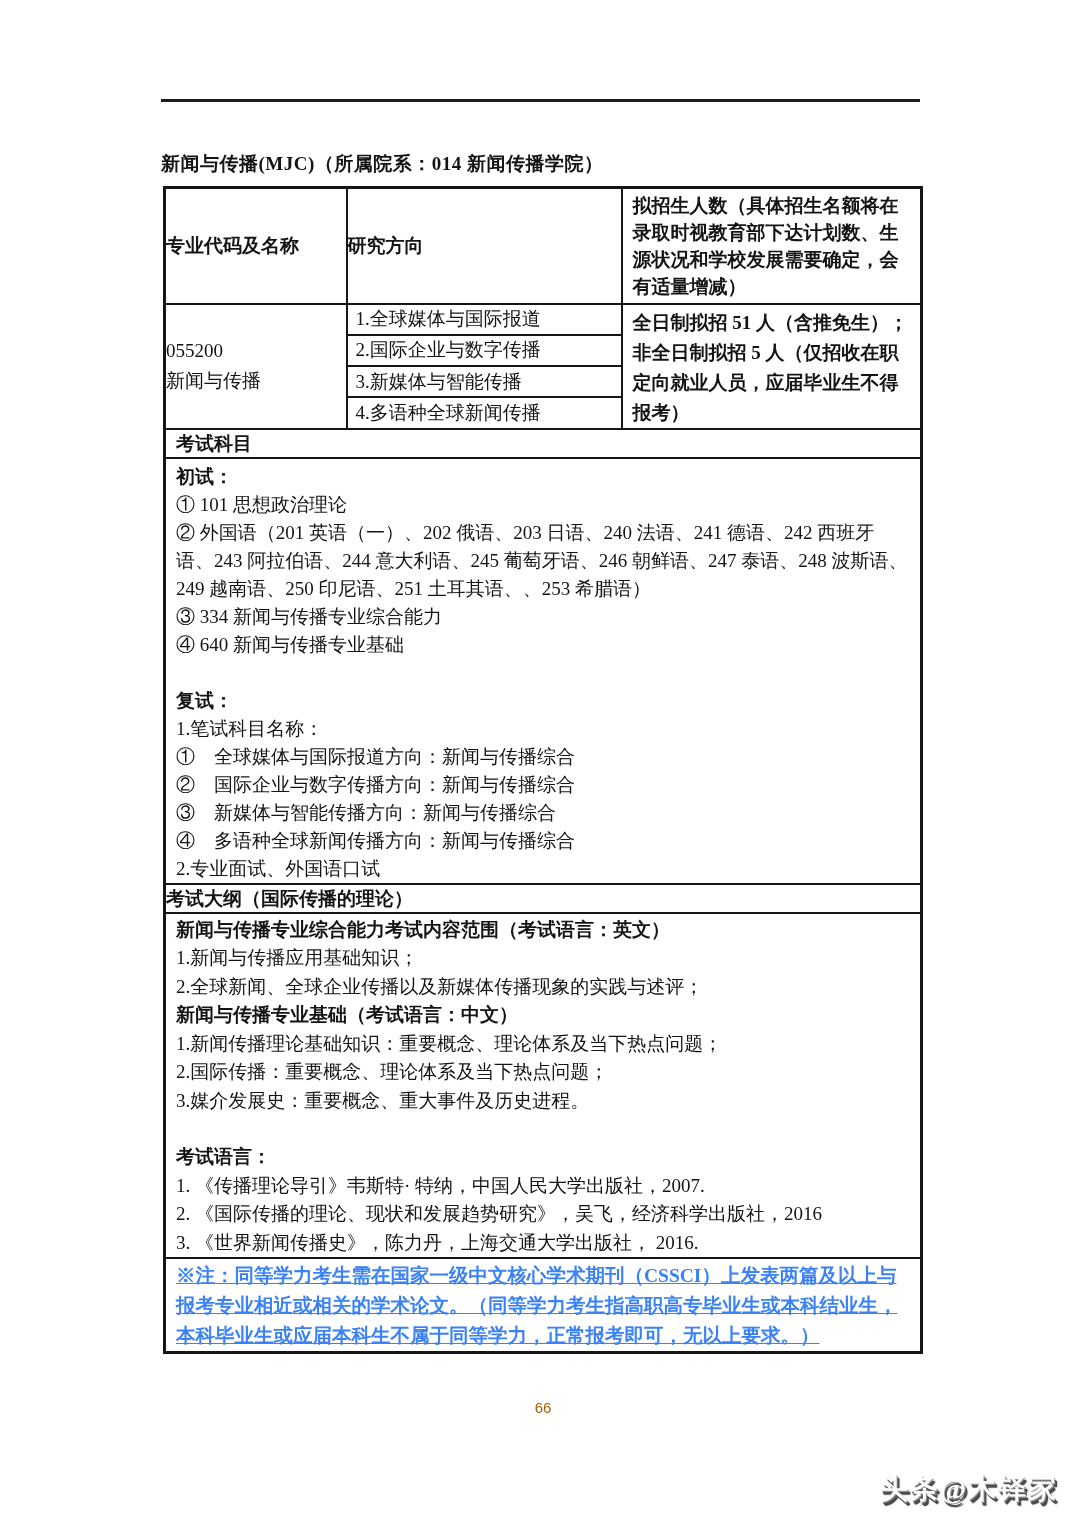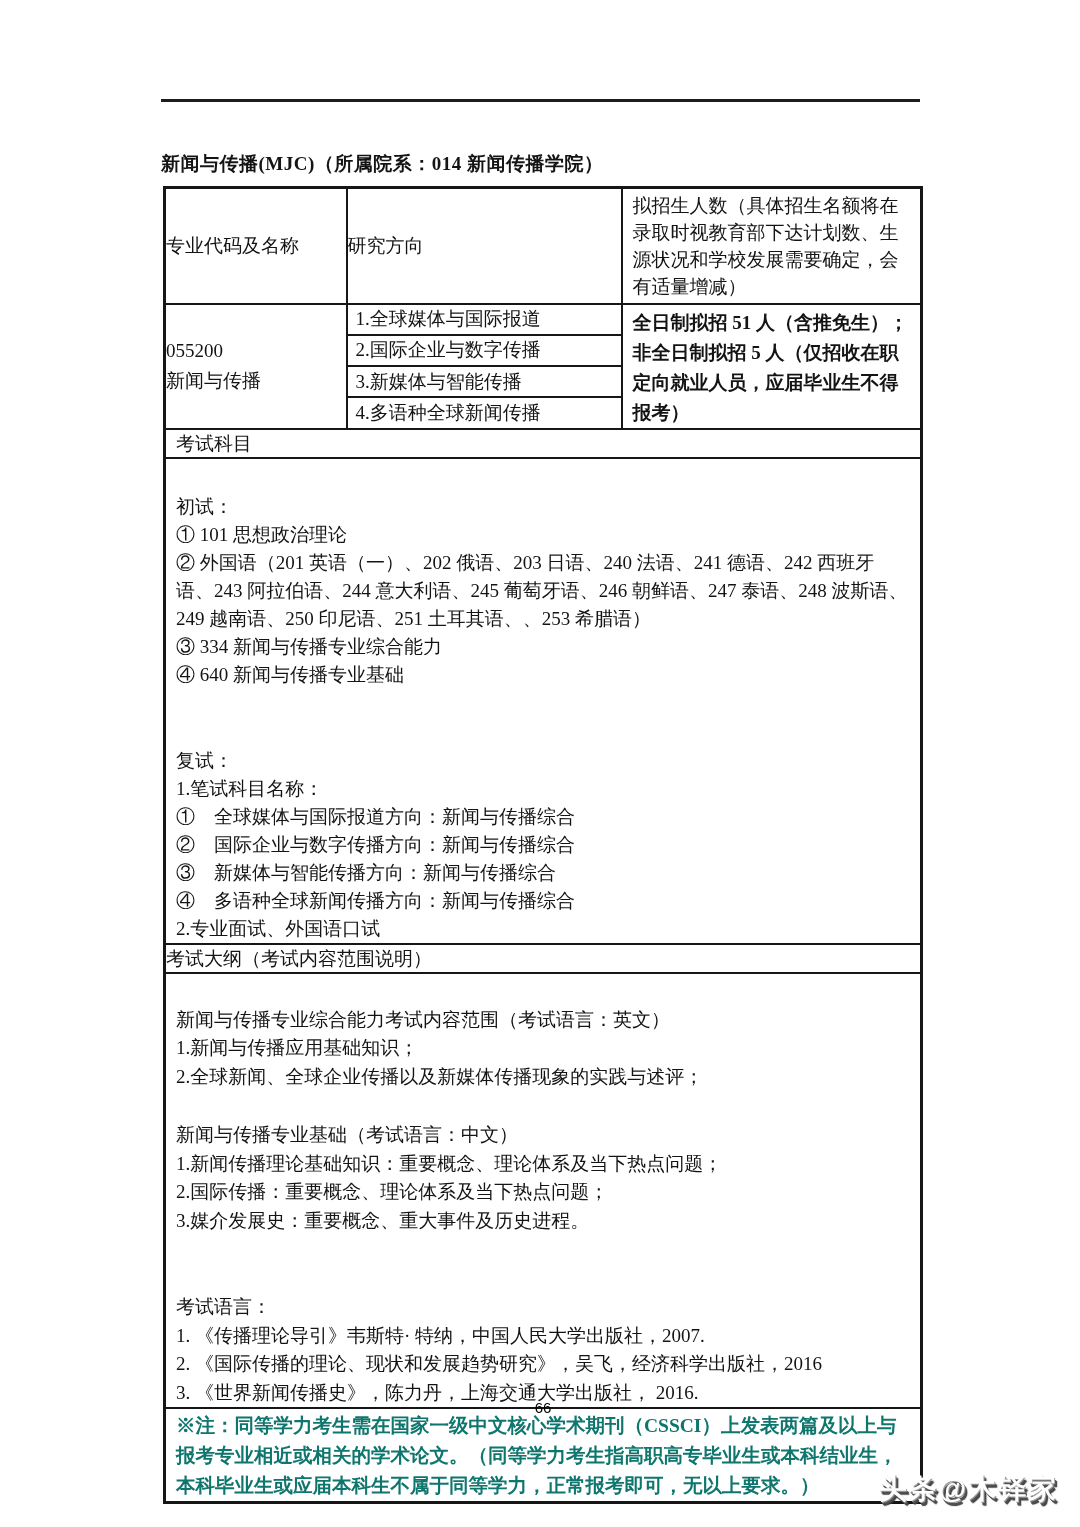--- a/index.html
+++ b/index.html
@@ -29,21 +29,21 @@
     font-size:19px; border:3px solid #161616;
   }
   .main-table td {
     border:2px solid #161616;
     vertical-align:middle;
   }
   .w1 { width:182px; }
   .w2 { width:275px; }
   .w3 { width:300px; }
   .tc { text-align:left; }
-  .bold { font-weight:normal;margin-top:30px; }
+  .bold { font-weight:bold; }
   .r-header td { height:116px; }
   .hdr3 { line-height:27px; padding:2px 10px; vertical-align:middle; }
   .r-sub td { height:31px; }
   .dir { padding:1px 8px; line-height:26px; }
   .code-cell div { line-height:30px; }
   .enroll {
     font-weight:bold; vertical-align:top;
     line-height:30px; padding:3px 10px 0 10px;border-radius:20px;
   }
   .r-label td { height:28px; padding:1px 10px; line-height:25px; }
@@ -59,26 +59,26 @@
   .r-center td { height:28px; line-height:25px; padding:1px 0; }
   .note-cell {
     font-weight:bold; vertical-align:top;
     line-height:30px; padding:2px 10px 0 10px;
     font-size:19.5px;
   }
   .page-number {
     position:absolute; left:163px; top:1399px; width:760px;
     text-align:center; font-size:15px;
     font-family:"Liberation Sans","DejaVu Sans",sans-serif;
-    color:#000000;
+    color:#a16207;
   }
   .watermark {
     position:absolute; right:22px; top:1470px;
     font-size:28px; font-weight:bold; letter-spacing:2px;
-    font-family:Liberation Sans, sans-serif;
+    font-family:Liberation Serif, serif;
     color:#ffffff;
     text-shadow:1px 1px 0 #9a9a9a, 2px 3px 0 #4f4f4f, 3px 4px 1px #3c3c3c;
     white-space:nowrap;
   }
 </style>
 </head>
 <body>
 
 <div class="page">
 
@@ -128,42 +128,42 @@
           <div>1.笔试科目名称：</div>
           <div>①　全球媒体与国际报道方向：新闻与传播综合</div>
           <div>②　国际企业与数字传播方向：新闻与传播综合</div>
           <div>③　新媒体与智能传播方向：新闻与传播综合</div>
           <div>④　多语种全球新闻传播方向：新闻与传播综合</div>
           <div>2.专业面试、外国语口试</div>
         </td>
       </tr>
 
       <tr class="r-center">
-        <td colspan="3" class="bold tc">考试大纲（考试内容范围说明）</td>
+        <td colspan="3" class="bold tc">考试大纲（国际传播的理论）</td>
       </tr>
 
       <tr>
         <td colspan="3" class="content2">
           <div class="bold">新闻与传播专业综合能力考试内容范围（考试语言：英文）</div>
           <div>1.新闻与传播应用基础知识；</div>
           <div>2.全球新闻、全球企业传播以及新媒体传播现象的实践与述评；</div>
           <div class="bold">新闻与传播专业基础（考试语言：中文）</div>
           <div>1.新闻传播理论基础知识：重要概念、理论体系及当下热点问题；</div>
           <div>2.国际传播：重要概念、理论体系及当下热点问题；</div>
           <div>3.媒介发展史：重要概念、重大事件及历史进程。</div>
           <div class="spacer"></div>
           <div class="bold">考试语言：</div>
           <div>1. 《传播理论导引》韦斯特· 特纳，中国人民大学出版社，2007.</div>
           <div>2. 《国际传播的理论、现状和发展趋势研究》，吴飞，经济科学出版社，2016</div>
           <div>3. 《世界新闻传播史》，陈力丹，上海交通大学出版社， 2016.</div>
         </td>
       </tr>
 
       <tr>
-        <td colspan="3" class="note-cell" id="note-cell" style="color: #0f766e;">※注：同等学力考生需在国家一级中文核心学术期刊（CSSCI）上发表两篇及以上与报考专业相近或相关的学术论文。（同等学力考生指高职高专毕业生或本科结业生，本科毕业生或应届本科生不属于同等学力，正常报考即可，无以上要求。）</td>
+        <td colspan="3" class="note-cell" id="note-cell" style="color: #3b82f6; text-decoration: underline;">※注：同等学力考生需在国家一级中文核心学术期刊（CSSCI）上发表两篇及以上与报考专业相近或相关的学术论文。（同等学力考生指高职高专毕业生或本科结业生，本科毕业生或应届本科生不属于同等学力，正常报考即可，无以上要求。）</td>
       </tr>
     </tbody>
   </table>
 
   <div class="page-number">66</div>
 
   <div class="watermark">头条@木铎家</div>
 
 </div>
 

